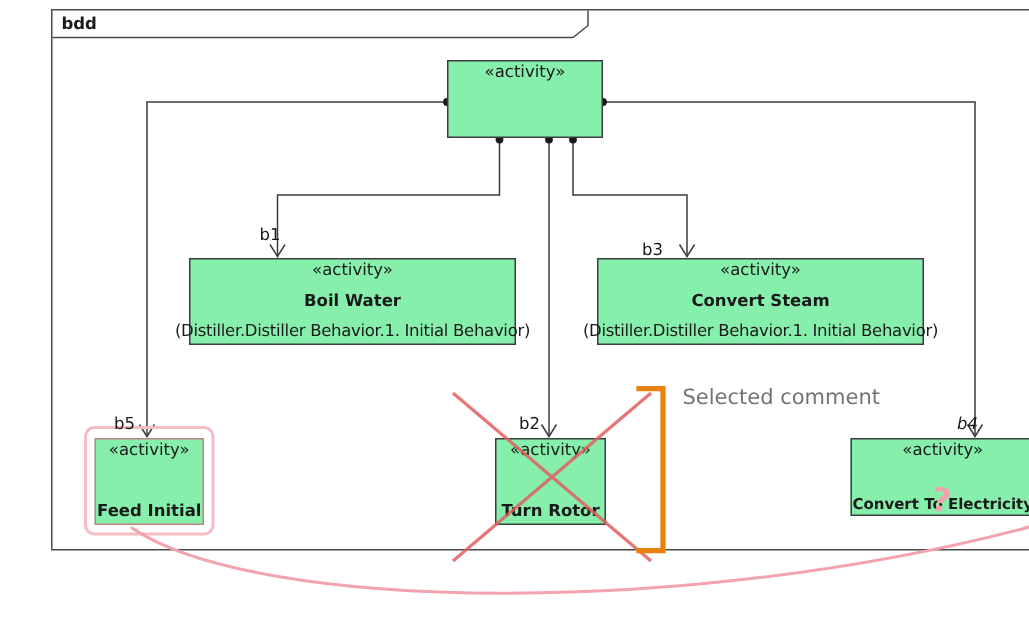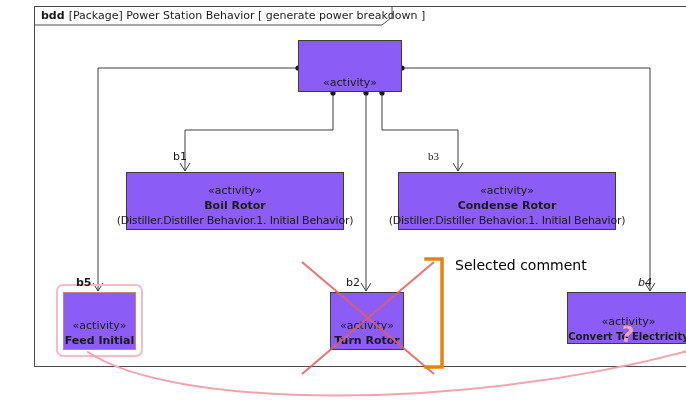--- a/index.html
+++ b/index.html
@@ -15,53 +15,52 @@
   .frame-title{
     position:absolute;left:4px;top:6px;width:358px;height:19px;
     display:flex;align-items:center;padding-left:7px;box-sizing:border-box;
     font-size:11px;white-space:nowrap;z-index:4;
   }
   .frame-title .kw{font-weight:bold;margin-right:4px;}
   svg.layer{position:absolute;left:0;top:0;pointer-events:none;}
   #wires{z-index:1;}
   #marks{z-index:5;}
   .node{
-    position:absolute;background:#8b5cf6;border:1px solid #3c3c3c;box-sizing:border-box;
-    display:flex;flex-direction:column;align-items:center;justify-content:flex-end;
+    position:absolute;background:#86efac;border:1px solid #3c3c3c;box-sizing:border-box;
+    display:flex;flex-direction:column;align-items:center;justify-content:space-between;
     text-align:center;z-index:3;line-height:1.35;
   }
   .stereo{font-size:11px;}
   .nname{font-size:11px;font-weight:bold;white-space:nowrap;}
   .nname.small{font-size:10px;}
   .detail{font-size:11px;letter-spacing:-0.2px;white-space:nowrap;}
   .edge-label{position:absolute;font-size:11px;z-index:4;}
   .hl{
     position:absolute;left:26px;top:284px;width:87px;height:73px;
     border:2px solid #f6bcc4;border-radius:7px;box-sizing:border-box;z-index:2;
   }
   #feed-boiler-node{border-color:#c08484;}
   .comment-text{
-    position:absolute;left:425px;top:257px;font-size:14px;color:#000000;
+    position:absolute;left:425px;top:257px;font-size:14px;color:#737373;
     z-index:6;white-space:nowrap;
   }
   .qmark{
     position:absolute;left:591px;top:322px;font-size:22px;font-weight:bold;
     color:#f2a3ae;z-index:6;transform:rotate(8deg);
   }
 </style>
 </head>
 <body>
 
 <div id="stage">
 
   <div class="frame"></div>
 
   <div class="frame-title">
     <span class="kw">bdd</span>
-    <span>[Package] Power Station Behavior [ generate power breakdown ]</span>
   </div>
 
   <svg id="wires" class="layer" width="686" height="415" viewBox="0 0 686 415">
 
     <polyline points="362,7 362,17 352,25 5,25" fill="none" stroke="#4a4a4a" stroke-width="1"></polyline>
 
     <g stroke="#3c3c3c" stroke-width="1" fill="none">
 
       <g>
         <polyline points="268,68 68,68 68,291"></polyline>
@@ -97,27 +96,27 @@
       <circle cx="352" cy="93" r="2.6"></circle>
     </g>
   </svg>
 
   <div class="node" style="left:268px;top:40px;width:104px;height:52px;">
     <div class="stereo">«activity»</div>
   </div>
 
   <div class="node" style="left:96px;top:172px;width:218px;height:58px;">
     <div class="stereo">«activity»</div>
-    <div class="nname">Boil Rotor</div>
+    <div class="nname">Boil Water</div>
     <div class="detail">(Distiller.Distiller Behavior.1. Initial Behavior)</div>
   </div>
 
   <div class="node" style="left:368px;top:172px;width:218px;height:58px;">
     <div class="stereo">«activity»</div>
-    <div class="nname">Condense Rotor</div>
+    <div class="nname">Convert Steam</div>
     <div class="detail">(Distiller.Distiller Behavior.1. Initial Behavior)</div>
   </div>
 
   <div class="hl"></div>
   <div class="node" id="feed-boiler-node" style="left:33px;top:292px;width:73px;height:58px;">
     <div class="stereo">«activity»</div>
     <div class="nname">Feed Initial</div>
   </div>
 
   <div class="node" style="left:300px;top:292px;width:74px;height:58px;">
@@ -125,23 +124,23 @@
     <div class="nname">Turn Rotor</div>
   </div>
 
   <div class="node" style="left:537px;top:292px;width:123px;height:52px;">
     <div class="stereo">«activity»</div>
     <div class="nname small">Convert To Electricity</div>
   </div>
 
   <div class="edge-label" style="left:143px;top:150px;">b1</div>
   <div class="edge-label" style="left:316px;top:276px;">b2</div>
-  <div class="edge-label" style="left:398px;top:150px;font-family:Liberation Serif, serif;">b3</div>
+  <div class="edge-label" style="left:398px;top:160px;">b3</div>
   <div class="edge-label" style="left:608px;top:276px;font-style:italic;">b4</div>
-  <div class="edge-label" style="left:46px;top:276px;font-weight:bold;">b5</div>
+  <div class="edge-label" style="left:46px;top:276px;">b5</div>
 
   <svg id="marks" class="layer" width="686" height="415" viewBox="0 0 686 415">
     <g stroke="#e06060" stroke-width="2.2" opacity="0.85">
       <line x1="272" y1="262" x2="404" y2="374"></line>
       <line x1="404" y1="262" x2="272" y2="374"></line>
     </g>
     <path d="M396 259 L412 259 L412 367 L396 367" fill="none" stroke="#e8820c" stroke-width="3.5" stroke-linecap="square"></path>
     <g stroke="#f2a3ae" stroke-width="2" fill="none" stroke-linecap="round">
       <path d="M58 352 C 140 408, 430 413, 665 349"></path>
       <polyline points="653,352 665,349 659,360"></polyline>

